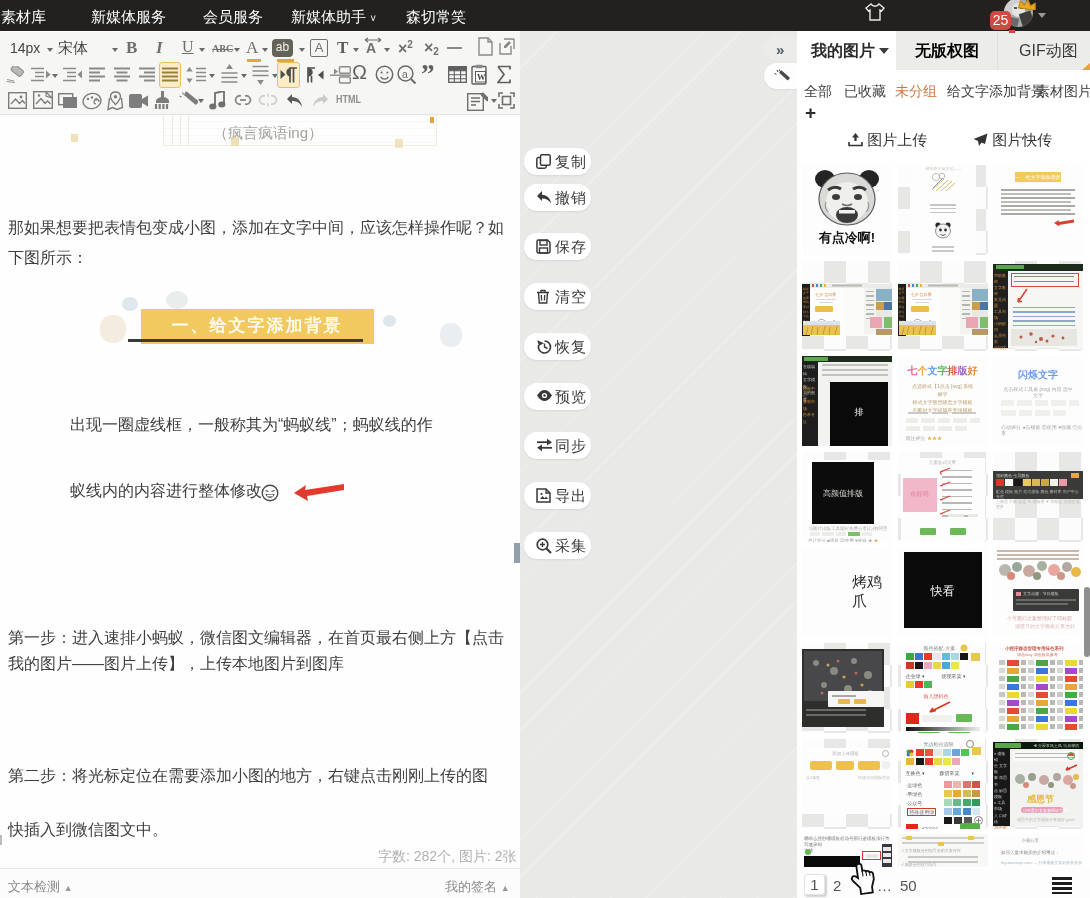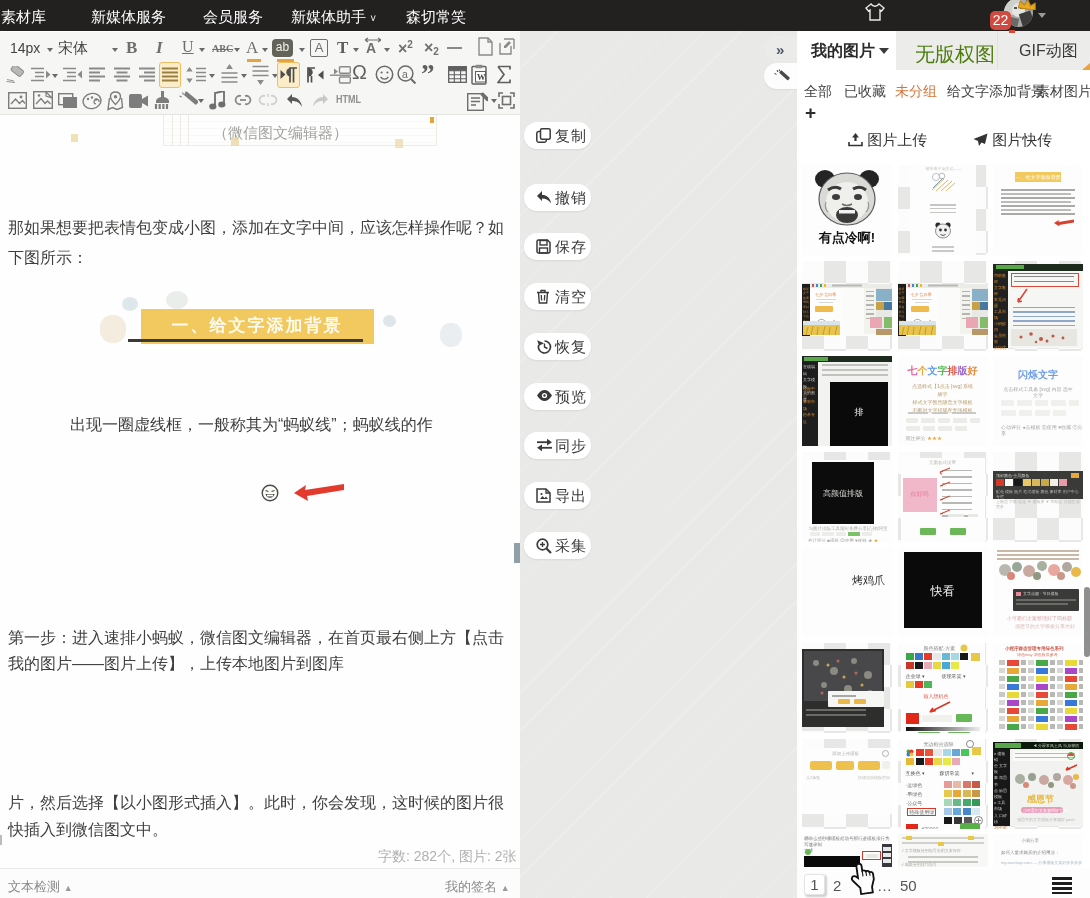--- a/index.html
+++ b/index.html
@@ -46,21 +46,21 @@
     <div class="abs" style="left:-4px;top:-3px;width:22px;height:20px;border-radius:50%;background:#cfcfcd;"></div>
     <div class="abs" style="left:8px;top:5px;width:13px;height:14px;border-radius:48%;background:#e4e4e2;"></div>
     <div class="abs" style="left:10px;top:9px;width:3px;height:2px;background:#555;"></div>
     <div class="abs" style="left:16px;top:9px;width:3px;height:2px;background:#555;"></div>
     <div class="abs" style="left:17px;top:14px;width:12px;height:16px;background:#3c3c3a;transform:rotate(-18deg);"></div>
     <div class="abs" style="left:-2px;top:19px;width:16px;height:12px;background:#6a6a68;transform:rotate(14deg);"></div>
   </div>
   <svg class="abs" style="left:1017px;top:-1px;" width="20" height="11" viewBox="0 0 20 11">
     <path d="M2 10 L3 3 L7.5 6.5 L10.5 0.8 L13.5 6.5 L18 3 L19 10 Z" fill="#e8a822" stroke="#c08210" stroke-width="1" transform="rotate(8 10 5)"></path>
   </svg>
-  <div class="abs" style="left:990px;top:11px;width:21px;height:19px;background:#cf4a41;border-radius:5px;color:#fff;font-size:14px;text-align:center;line-height:19px;">22</div>
+  <div class="abs" style="left:990px;top:11px;width:21px;height:19px;background:#cf4a41;border-radius:5px;color:#fff;font-size:14px;text-align:center;line-height:19px;">25</div>
   <div class="abs" style="left:1038px;top:13px;width:0;height:0;border-left:4.5px solid transparent;border-right:4.5px solid transparent;border-top:5px solid #9a9a9a;"></div>
 </div>
 
 <div id="toolbar">
   <div class="trow" style="top:3px;" id="trow1">
  <div class="ti" style="left:10px;top:5px;font-size:14px;color:#444;">14px</div>
       <i class="caret abs" style="left:47px;top:13px;"></i>
  <div class="ti" style="left:58px;top:4px;font-size:15px;color:#444;">宋体</div>
       <i class="caret abs" style="left:112px;top:13px;"></i>
  <div class="ti" style="left:126px;top:3px;font-size:17px;font-weight:bold;font-family:'Liberation Serif',serif;">B</div>
@@ -259,70 +259,71 @@
 </div>
 
 <div id="page">
 
   <div class="abs" style="left:163px;top:0px;width:274px;height:31px;border:1px solid #edecdf;border-top:none;background:repeating-linear-gradient(#fefefe, #fefefe 6px, #f3f2ea 7px);">
     <div class="abs" style="left:8px;top:0;width:1px;height:100%;background:#eceade;"></div>
     <div class="abs" style="left:16px;top:0;width:1px;height:100%;background:#eceade;"></div>
     <div class="abs" style="left:24px;top:0;width:1px;height:100%;background:#eceade;"></div>
     <div class="abs" style="right:2px;top:2px;width:4px;height:6px;background:#e8a33d;"></div>
   </div>
-  <div class="ptext" style="left:213px;top:9px;color:#a2a29e;font-size:15px;">（微信图文编辑器）</div>
+  <div class="ptext" style="left:213px;top:9px;color:#a2a29e;font-size:15px;">（疯言疯语ing）</div>
   <div class="abs" style="left:71px;top:19px;width:7px;height:8px;background:#eed9a8;opacity:0.8;"></div>
   <div class="abs" style="left:231px;top:22px;width:8px;height:9px;background:#ecd8a6;opacity:0.8;"></div>
   <div class="abs" style="left:395px;top:24px;width:8px;height:9px;background:#ecd8a6;opacity:0.7;"></div>
 
   <div class="ptext" style="left:8px;top:103px;">那如果想要把表情包变成小图，添加在文字中间，应该怎样操作呢？如</div>
   <div class="ptext" style="left:8px;top:133px;">下图所示：</div>
 
   <div class="abs" style="left:122px;top:182px;width:16px;height:14px;background:#c8d8e0;border-radius:50%;opacity:0.6;"></div>
   <div class="abs" style="left:166px;top:176px;width:22px;height:18px;background:#d4ddd6;border-radius:50%;opacity:0.5;"></div>
   <div class="abs" style="left:383px;top:200px;width:13px;height:12px;background:#c8d5de;border-radius:50%;opacity:0.6;"></div>
   <div class="abs" style="left:100px;top:200px;width:26px;height:28px;background:#eaddc4;border-radius:45%;opacity:0.55;"></div>
   <div class="abs" style="left:440px;top:208px;width:22px;height:24px;background:#d2dce2;border-radius:45%;opacity:0.45;"></div>
   <div class="abs" style="left:141px;top:194px;width:233px;height:35px;background:#f2c95e;"></div>
   <div class="abs" style="left:157px;top:201px;width:200px;height:20px;color:#fdfbf2;font-size:17px;font-weight:bold;letter-spacing:2px;text-align:center;line-height:20px;">一、给文字添加背景</div>
   <div class="abs" style="left:128px;top:224px;width:235px;height:2.5px;background:#3a3a38;"></div>
 
   <div class="ptext" style="left:70px;top:300px;">出现一圈虚线框，一般称其为“蚂蚁线”；蚂蚁线的作</div>
+  <div class="ptext" style="left:70px;top:366px;">蚁线内的内容进行整体修改</div>
   <svg class="abs" style="left:261px;top:369px;" width="18" height="18" viewBox="0 0 18 18">
     <circle cx="9" cy="9" r="7.8" fill="#fbfbf8" stroke="#4a4a48" stroke-width="1.4"></circle>
     <path d="M4.5 6.5 l3 1 M13.5 6.5 l-3 1" stroke="#4a4a48" stroke-width="1.2" fill="none"></path>
     <path d="M4.5 10 a4.6 4.6 0 0 0 9 0 Z" fill="#4a4a48"></path>
     <rect x="6" y="10.6" width="6" height="1.8" fill="#fff"></rect>
   </svg>
   <svg class="abs" style="left:292px;top:362px;" width="54" height="26" viewBox="0 0 54 26">
     <path d="M2 16 L14 8 L13 13 L52 7 L52 13 L15 19 L16 24 Z" fill="#e23b2e"></path>
   </svg>
 
 
   <div class="ptext" style="left:8px;top:513px;">第一步：进入速排小蚂蚁，微信图文编辑器，在首页最右侧上方【点击</div>
   <div class="ptext" style="left:8px;top:539px;">我的图片——图片上传】，上传本地图片到图库</div>
 
-  <div class="ptext" style="left:8px;top:678px;">片，然后选择【以小图形式插入】。此时，你会发现，这时候的图片很</div>
+  <div class="ptext" style="left:8px;top:651px;">第二步：将光标定位在需要添加小图的地方，右键点击刚刚上传的图</div>
   <div class="ptext" style="left:8px;top:705px;">快插入到微信图文中。</div>
 
   <div class="ptext" style="left:378px;top:733px;font-size:14px;color:#b0b0ae;">字数: 282个, 图片: 2张</div>
 
   <div class="abs" style="left:514px;top:428px;width:6px;height:20px;background:#8fa0aa;"></div>
   <div class="abs" style="left:0px;top:720px;width:2px;height:10px;background:#b8bcbe;"></div>
 </div>
 
 <div id="statusbar">
   <div class="abs" style="left:8px;top:9px;">文本检测 <span style="font-size:9px;color:#9a9a9a;">▲</span></div>
   <div class="abs" style="left:445px;top:9px;">我的签名 <span style="font-size:9px;color:#9a9a9a;">▲</span></div>
 </div>
 
 <div class="abs" style="left:520px;top:31px;width:277px;height:867px;background:repeating-linear-gradient(135deg, rgba(255,255,255,0.22) 0 1px, transparent 1px 26px);"></div>
 
 <div id="midbtns">
-    <div class="mbtn" style="top: 122px;">
+    <div class="mbtn" style="top: 148px;">
       <svg width="15" height="15" viewBox="0 0 15 15">
         <rect x="4.5" y="0.8" width="9.7" height="10.5" rx="1.5" fill="none" stroke="#3a3a3a" stroke-width="1.5"></rect>
         <path d="M4.5 3.5 L2.5 3.5 A1.8 1.8 0 0 0 0.8 5.3 L0.8 12.5 A1.8 1.8 0 0 0 2.6 14.2 L8.5 14.2 A1.8 1.8 0 0 0 10.3 12.5 L10.3 11.3" fill="none" stroke="#3a3a3a" stroke-width="1.5"></path>
       </svg>
       <span>复制</span>
     </div>
     <div class="mbtn" style="top: 183.7px;">
       <svg width="16" height="14" viewBox="0 0 16 14">
         <path d="M6 1 L1 6 L6 11 L6 8.4 C10 8.4 13 10 15 13.4 C14.6 8.4 10.8 4.8 6 4.8 Z" fill="#3a3a3a"></path>
       </svg>
@@ -395,21 +396,21 @@
   <rect x="4" y="4" width="12" height="3.4" rx="1" transform="rotate(42 10 8)" fill="#4a4a4a"></rect>
   <path d="M4 1 l0.9 2 M1.5 4.5 l2 0.8 M6.5 0.5 l-0.3 1.6" stroke="#3a3a3a" stroke-width="1"></path>
 </svg>
 
 <div id="rpanel">
 
   <div id="tabbar">
     <div class="abs" style="left:212px;top:-1px;width:6px;height:3px;background:#d84838;"></div>
     <div class="abs" style="left:0;top:0;width:99px;height:39px;background:#fff;"></div>
     <div class="abs" style="left:14px;top:10px;font-size:16px;color:#2b2b2b;font-weight:bold;">我的图片 <span style="display:inline-block;width:0;height:0;border-left:5px solid transparent;border-right:5px solid transparent;border-top:6px solid #3a3a3a;vertical-align:2px;"></span></div>
-    <div class="abs" style="left:118px;top:10px;font-size:20px;color:#4d7c0f;">无版权图</div>
+    <div class="abs" style="left:118px;top:10px;font-size:16px;color:#000000;font-weight:bold;">无版权图</div>
     <div class="abs" style="left:222px;top:10px;font-size:16px;color:#3a3a3a;">GIF动图</div>
     <div class="abs" style="left:200px;top:0;width:1px;height:39px;background:#e0e0de;"></div>
     <div class="abs" style="right:0;top:32px;width:0;height:0;border-left:8px solid transparent;border-bottom:7px solid #e8a33d;"></div>
   </div>
 
   <div class="abs" style="left:7px;top:52px;font-size:14px;color:#3f3f3f;">全部</div>
   <div class="abs" style="left:47px;top:52px;font-size:14px;color:#3f3f3f;">已收藏</div>
   <div class="abs" style="left:98px;top:52px;font-size:14px;color:#d4763b;">未分组</div>
   <div class="abs" style="left:150px;top:52px;font-size:14px;color:#3f3f3f;white-space:nowrap;">给文字添加背景</div>
   <div class="abs" style="left:239px;top:52px;font-size:14px;color:#3f3f3f;white-space:nowrap;">素材图片</div>
@@ -698,21 +699,21 @@
         <div class="abs" style="left:30px;top:27px;width:8px;height:7px;background:#e8c868;"></div>
         <div class="abs" style="left:39px;top:27px;width:8px;height:7px;background:#d8b858;"></div>
         <div class="abs" style="left:48px;top:27px;width:8px;height:7px;background:#c8a848;"></div>
         <div class="abs" style="left:57px;top:27px;width:8px;height:7px;background:#f0f0e8;"></div>
         <div class="abs" style="left:66px;top:27px;width:8px;height:7px;background:#e89aa8;"></div>
         <div class="abs" style="left:78px;top:21px;width:8px;height:5px;background:#e8a83a;"></div>
  <div class="abs" style="left:3px;top:37px;font-size:4px;color:#b8b8b4;line-height:5px;">配色 模板 图片 格式模板 颜色 素材库 用户中心 专栏<br>上新货 下载 稳定 ▼ 模板库 ▼ 帮助区 在线生成 更多</div>
       </div>
       <div class="cell" style="left: 5px; top: 516.4px;">
         <div class="abs" style="left:0px;top:0px;width:90px;height:90px;background:#fdfdfd;"></div>
- <div class="abs" style="left:50px;top:26px;font-size:11px;color:#2a2a2a;">烤鸡爪</div>
+ <div class="abs" style="left:50px;top:26px;font-size:15px;color:#2a2a2a;">烤鸡爪</div>
       </div>
       <div class="cell" style="left: 100.5px; top: 516.4px;">
         <div class="abs" style="left:0px;top:0px;width:90px;height:90px;background:#fdfdfd;"></div>
         <div class="abs" style="left:6px;top:5px;width:78px;height:76px;background:#0a0a0a;"></div>
  <div class="abs" style="left:6px;top:36px;width:78px;text-align:center;font-size:12px;color:#f4f4f0;">快看</div>
       </div>
       <div class="cell" style="left: 196px; top: 516.4px;">
         <div class="abs" style="left:0px;top:0px;width:90px;height:90px;background:#fdfdfd;"></div>
  <div class="abs" style="left:4px;top:3px;width:82px;height:1.5px;background:#c8b8a8;"></div>
         <div class="abs" style="left:4px;top:7px;width:82px;height:1.5px;background:#c8b8a8;"></div>

